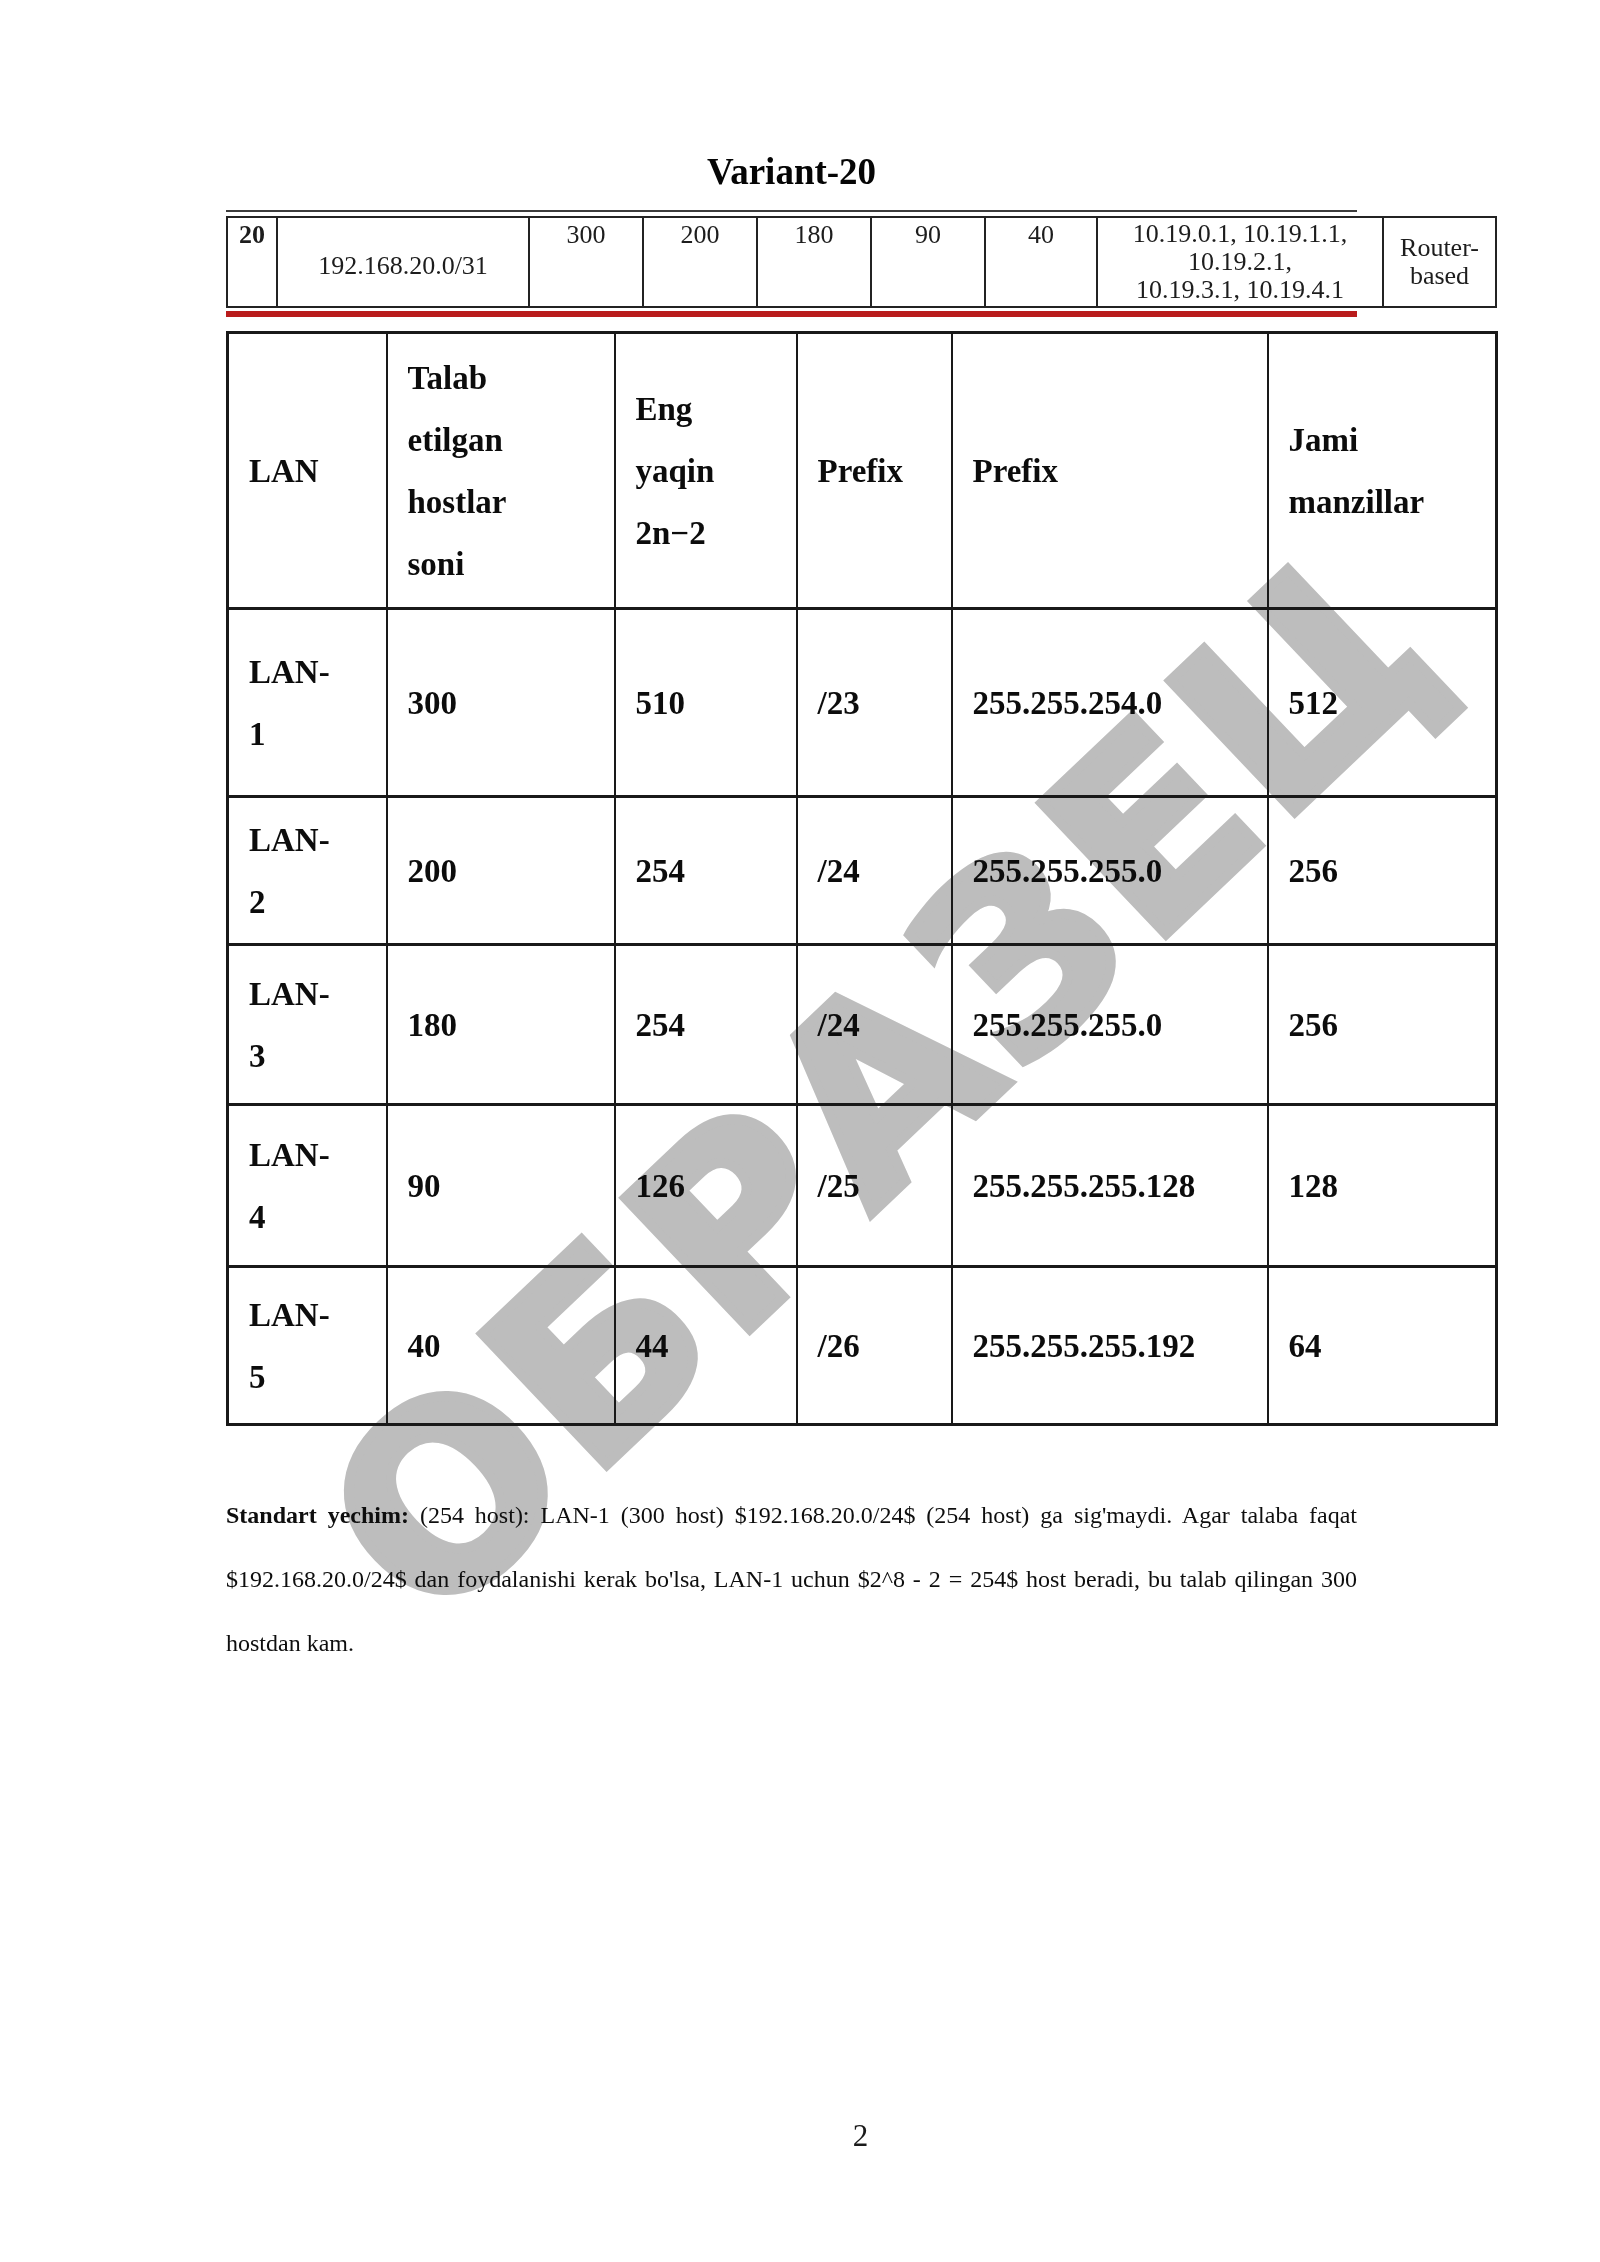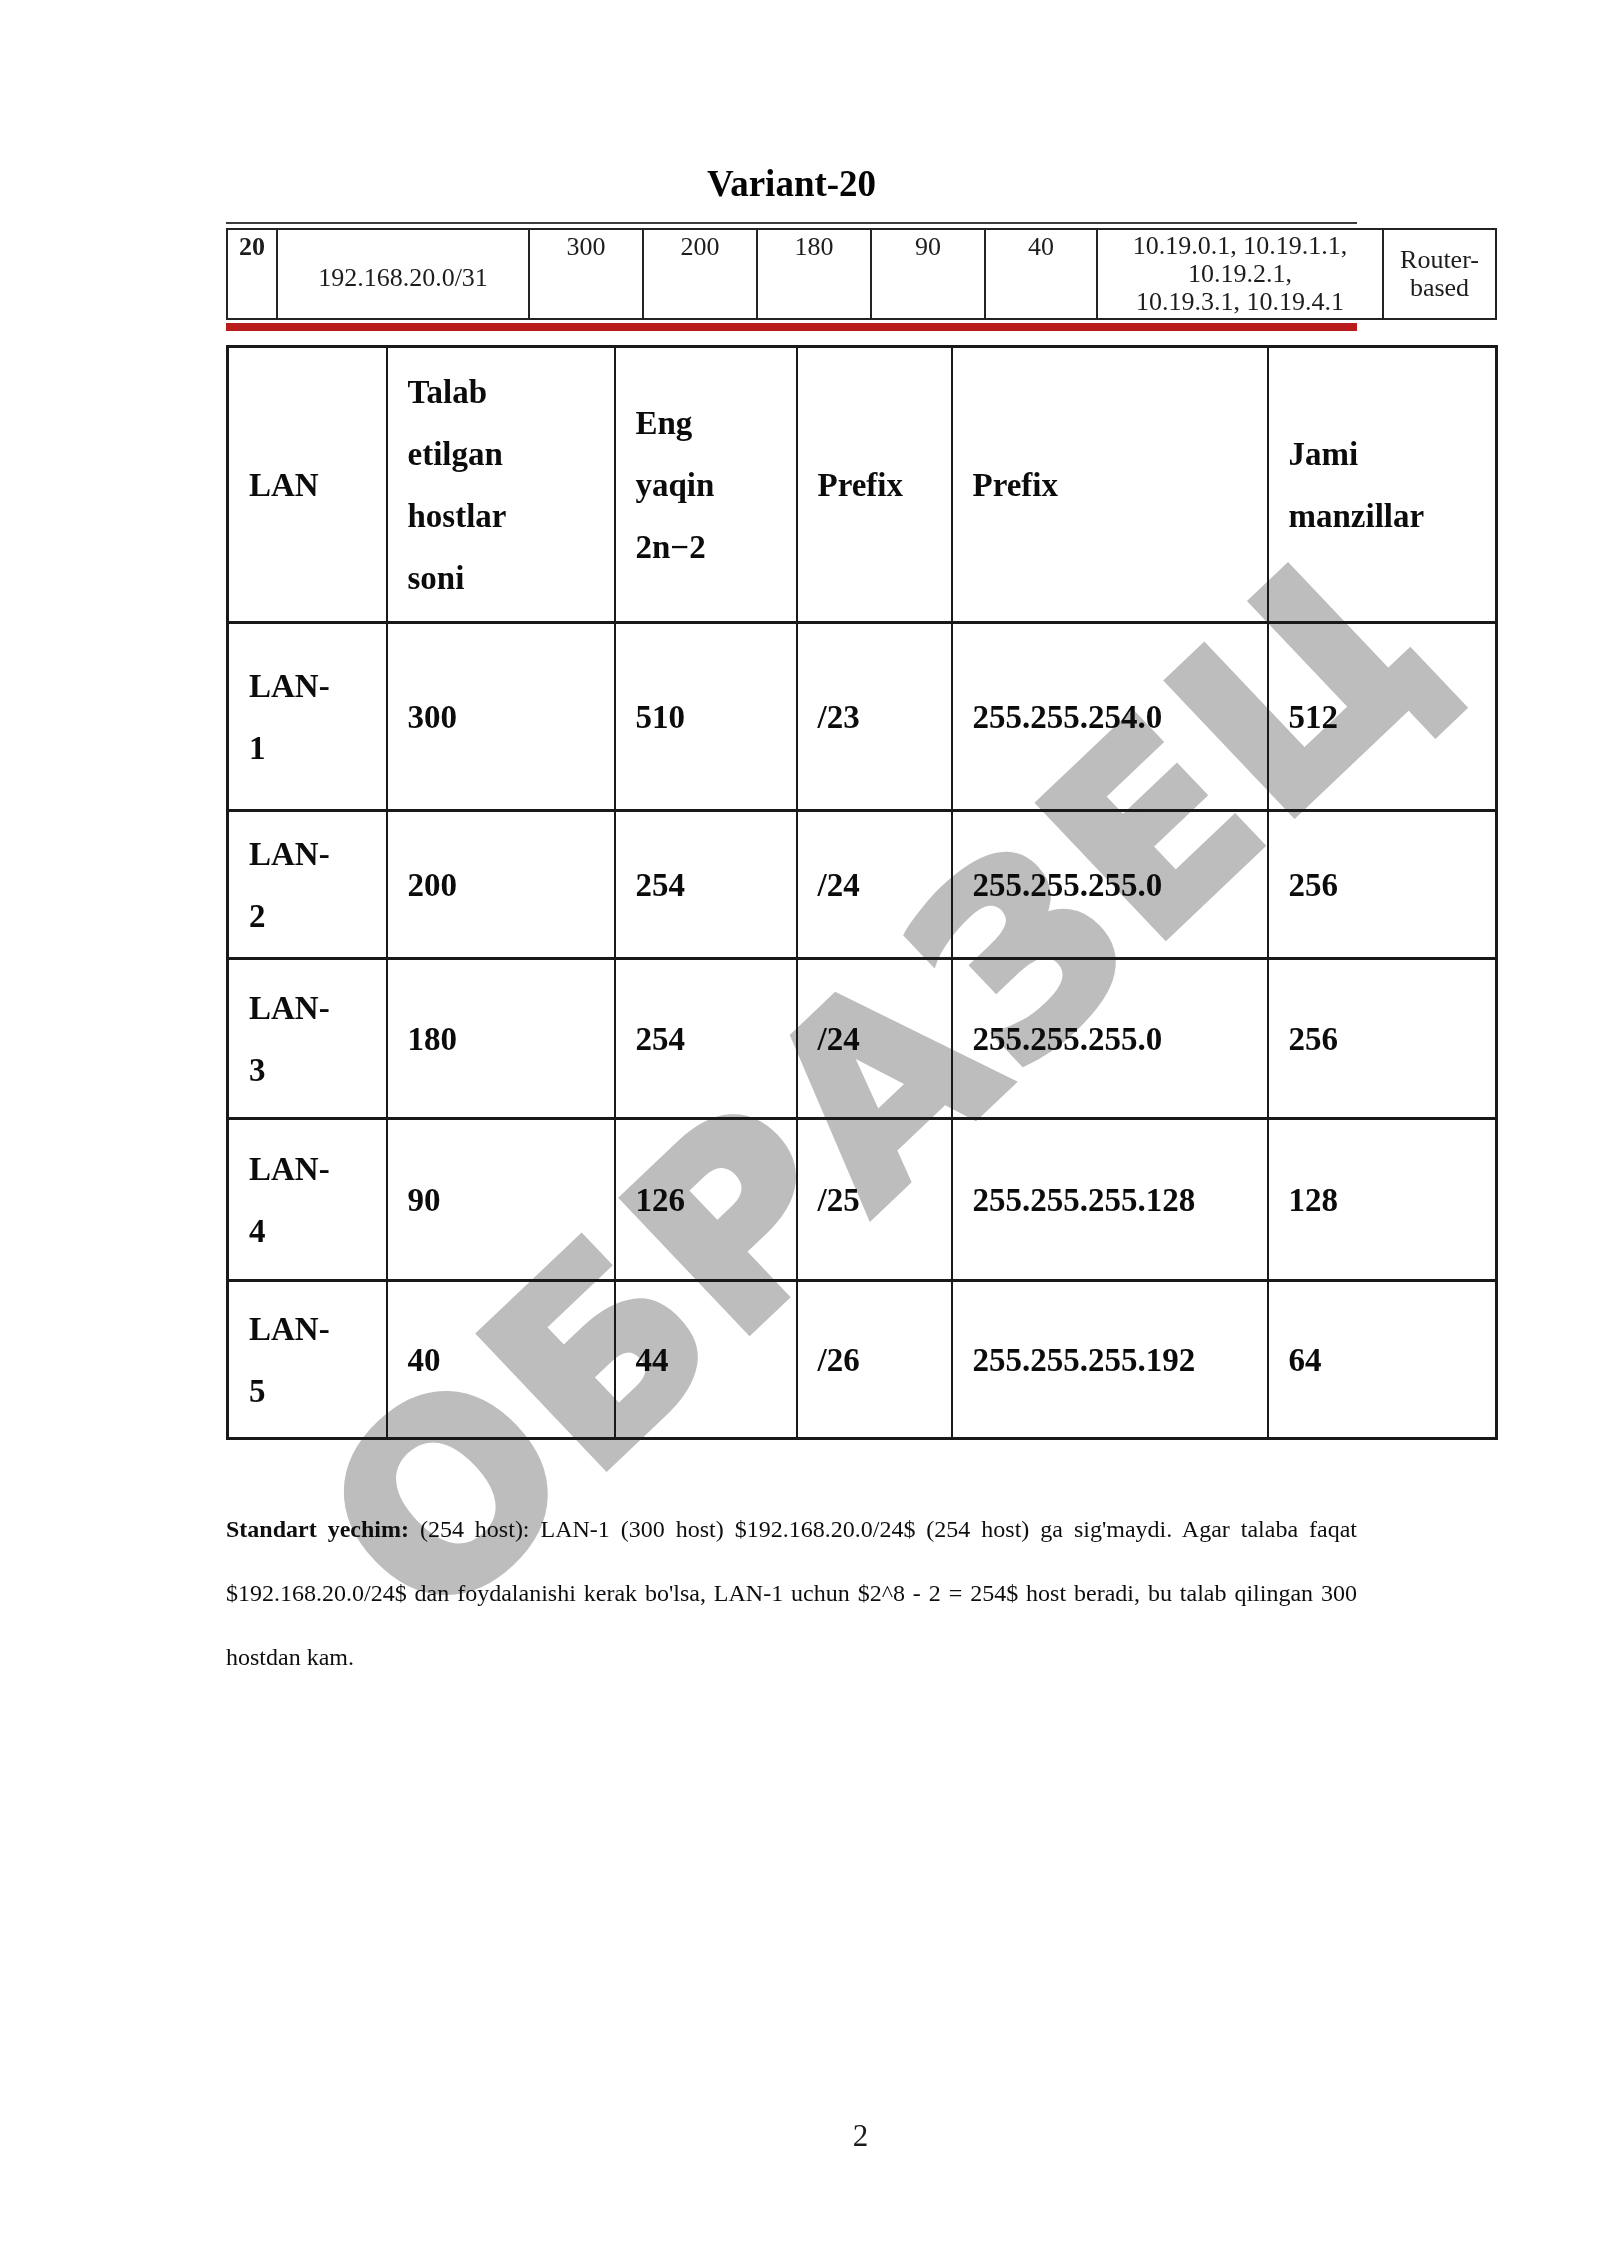--- a/index.html
+++ b/index.html
@@ -23,36 +23,36 @@
     color: #bdbdbd;
     -webkit-text-stroke: 10px #bdbdbd;
     letter-spacing: 8px;
     white-space: nowrap;
     z-index: 1;
   }
   
   .content {
     position: absolute;
     left: 226px;
-    top: 12px;
+    top: 0;
     width: 1131px;
     z-index: 2;
   }
   .title {
     margin: 150px 0 0 0;
     text-align: center;
     font-size: 37px;
     font-weight: 700;
     color: #050505;
   }
   
   .strip-wrap {
     margin-top: 17px;
     border-top: 2px solid #3c3c3c;
-    border-bottom: 8px solid #b91c1c;
+    border-bottom: 6px solid #b91c1c;
     padding: 4px 0 3px 0;
   }
   .strip {
     width: 100%;
     border-collapse: collapse;
     table-layout: fixed;
     font-size: 26px;
     color: #1d1d1d;
   }
   .strip td {

